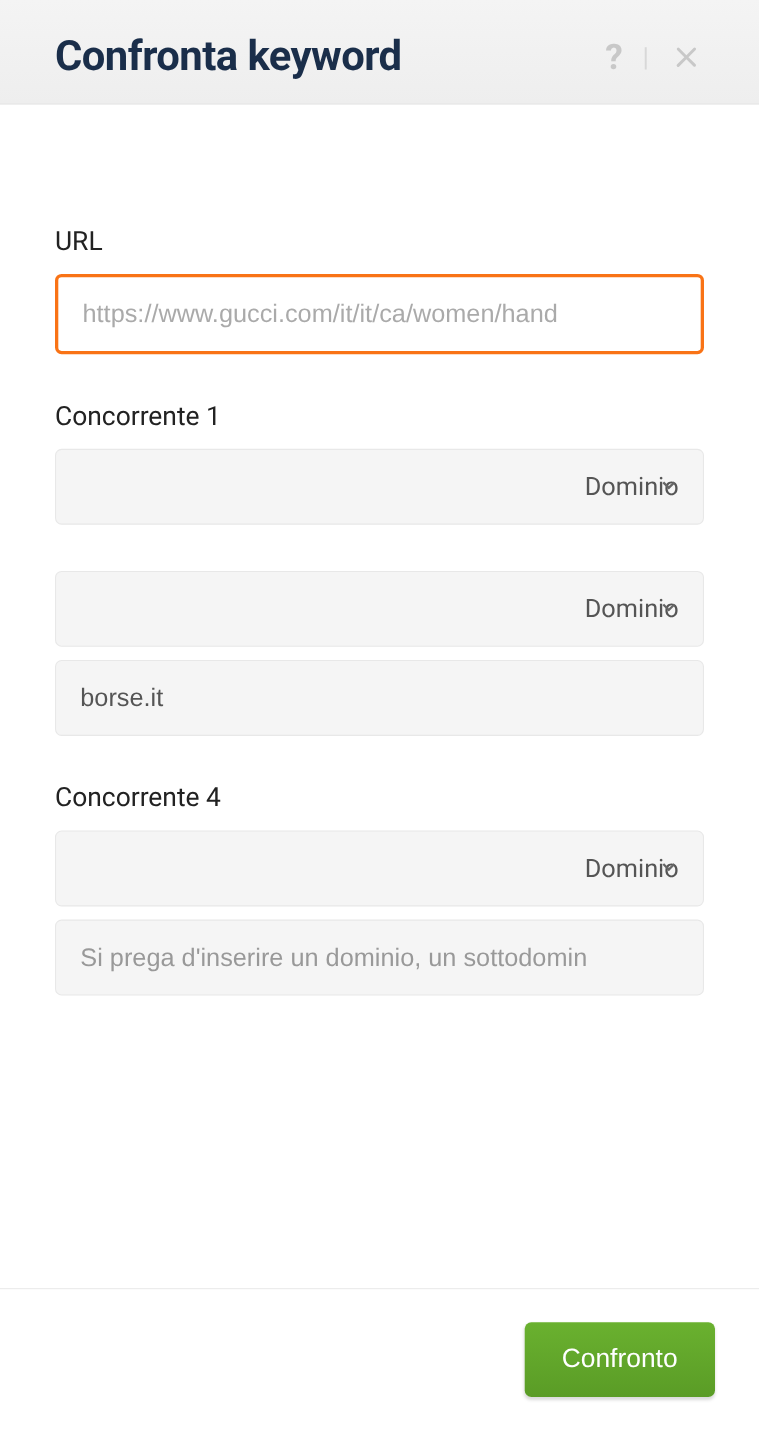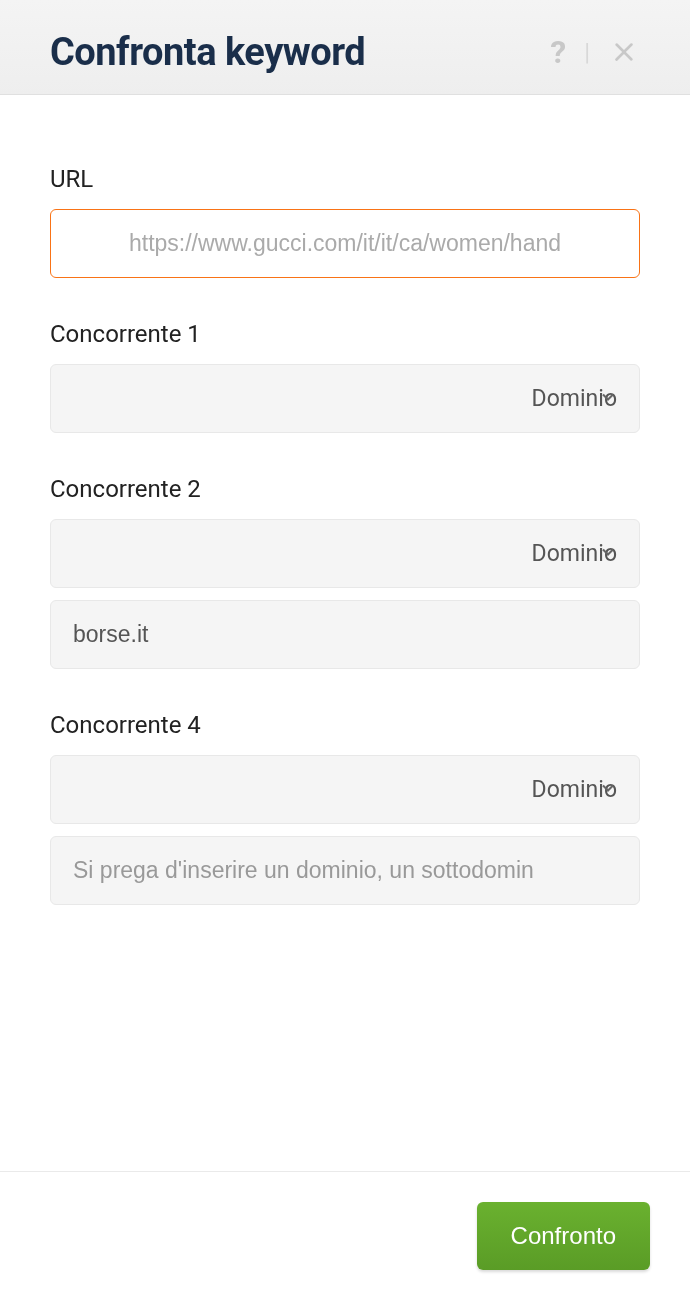--- a/index.html
+++ b/index.html
@@ -51,37 +51,37 @@
   }
   .close-icon svg {
     width: 32px;
     height: 32px;
   }
   .content {
     padding: 70px 50px 30px 50px;
   }
   .field-group {
     margin-bottom: 42px;
+    margin-top: 40px;
   }
   .field-label {
     font-size: 24px;
     color: #222222;
     margin-bottom: 16px;
     display: block;
   }
   .text-input {
     width: 100%;
     padding: 20px 22px;
     font-size: 23px;
-    border: 1px solid #f97316;
+    border: 3px solid #f97316;
     border-radius: 6px;
     background: #ffffff;
     color: #333333;
     outline: none;
-    text-align: center;
   }
   .text-input::placeholder {
     color: #aaaaaa;
   }
   .select-wrap {
     position: relative;
     width: 100%;
     margin-bottom: 12px;
     text-align: right;
   }
@@ -175,21 +175,20 @@
       <div class="select-box">Dominio</div>
       <span class="chevron-down">
         <svg viewBox="0 0 24 24" fill="none" stroke="currentColor" stroke-width="2.5">
             <polyline points="6 9 12 15 18 9"></polyline>
           </svg>
       </span>
     </div>
   </div>
 
   <div class="field-group">
-    <label class="field-label">Concorrente 2</label>
     <div class="select-wrap">
       <div class="select-box">Dominio</div>
       <span class="chevron-down">
         <svg viewBox="0 0 24 24" fill="none" stroke="currentColor" stroke-width="2.5">
             <polyline points="6 9 12 15 18 9"></polyline>
           </svg>
       </span>
     </div>
     <input type="text" class="filled-input" value="borse.it" style="">
   </div>

